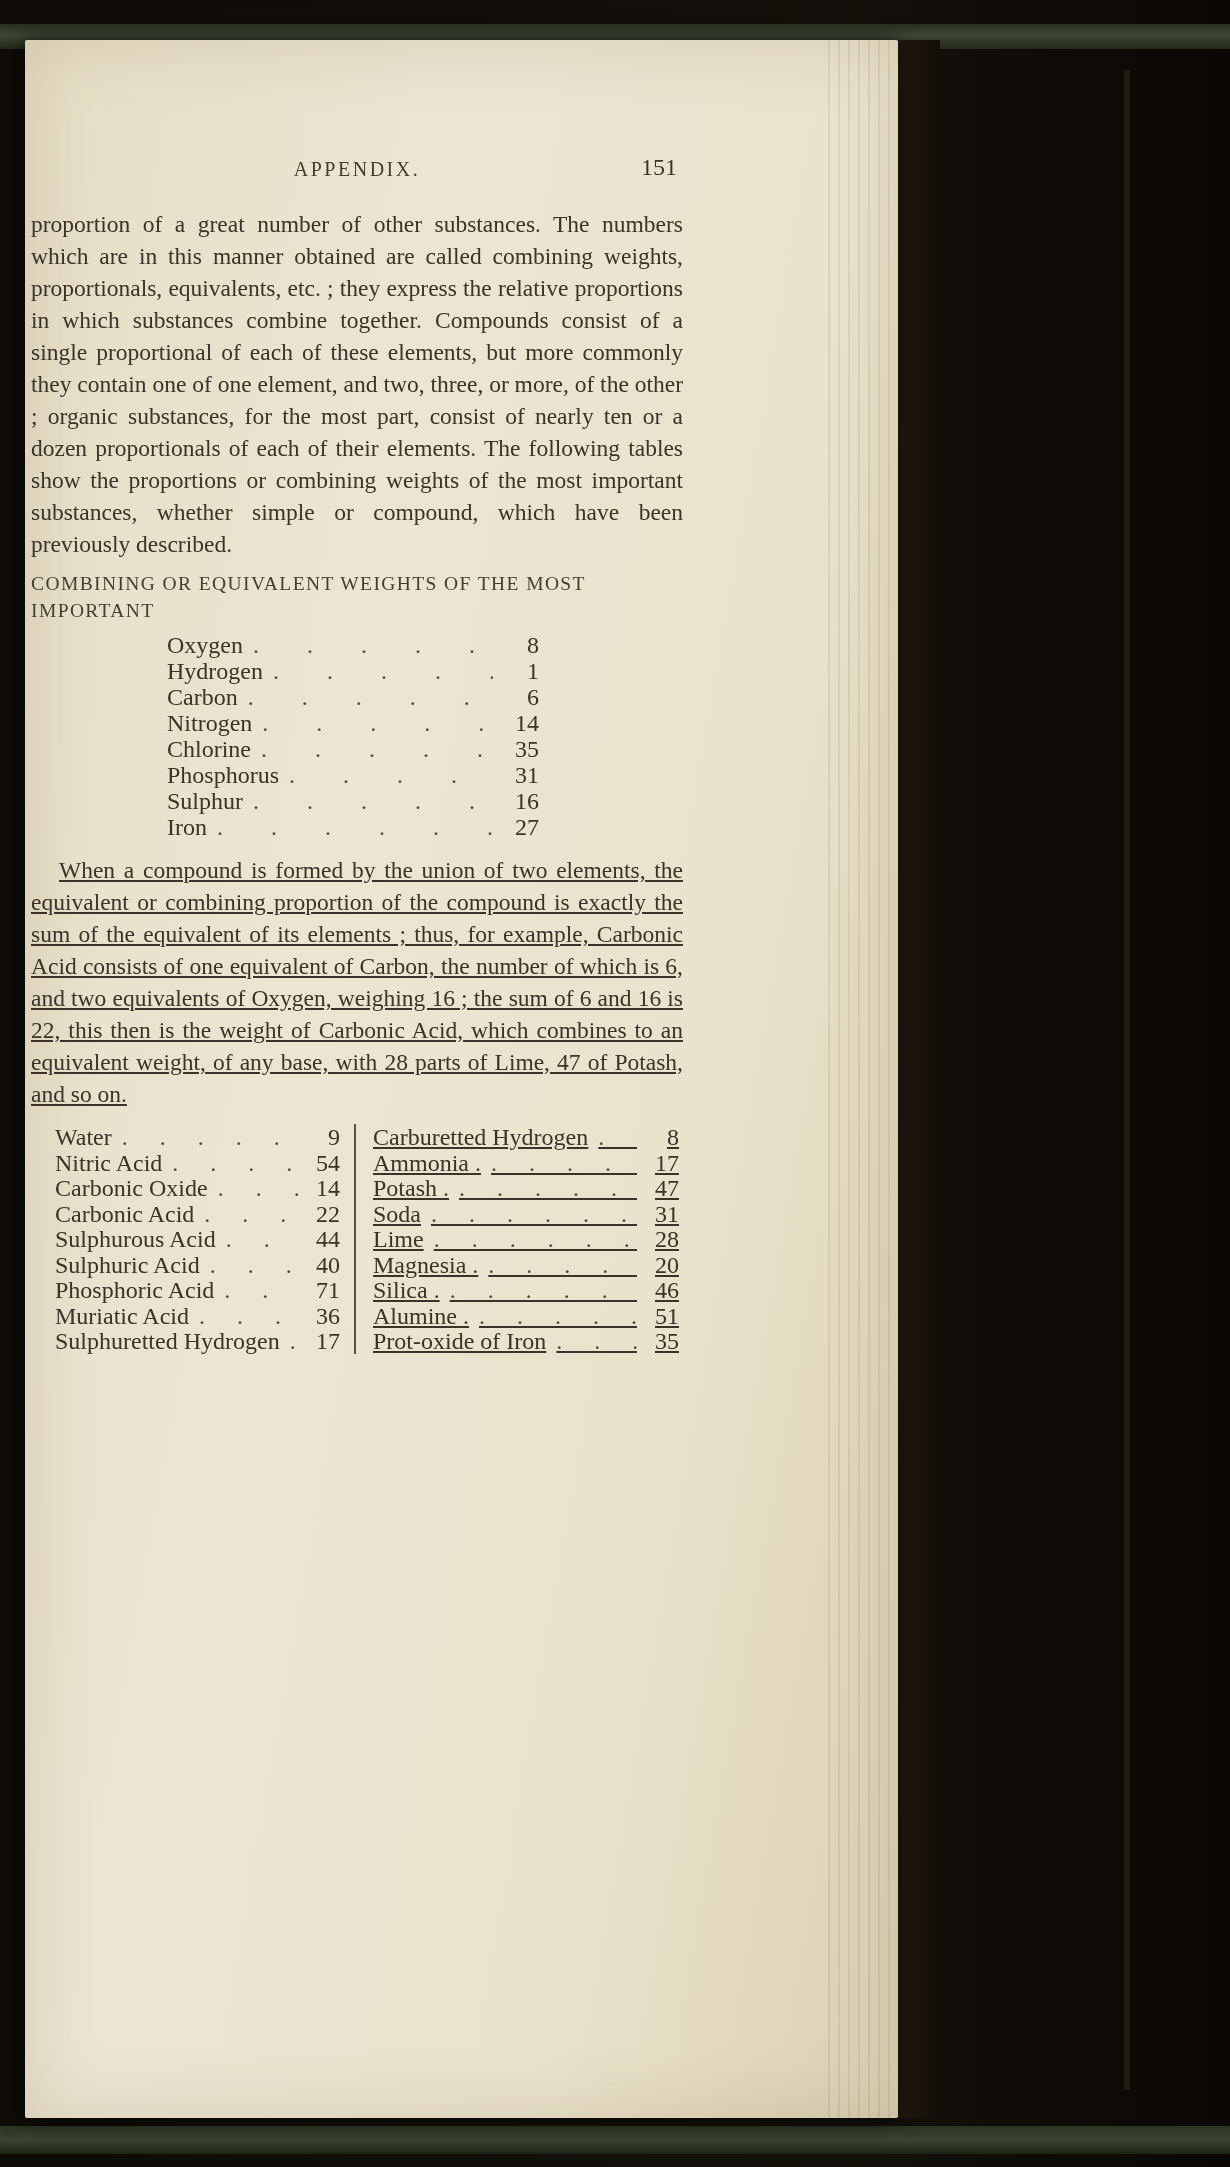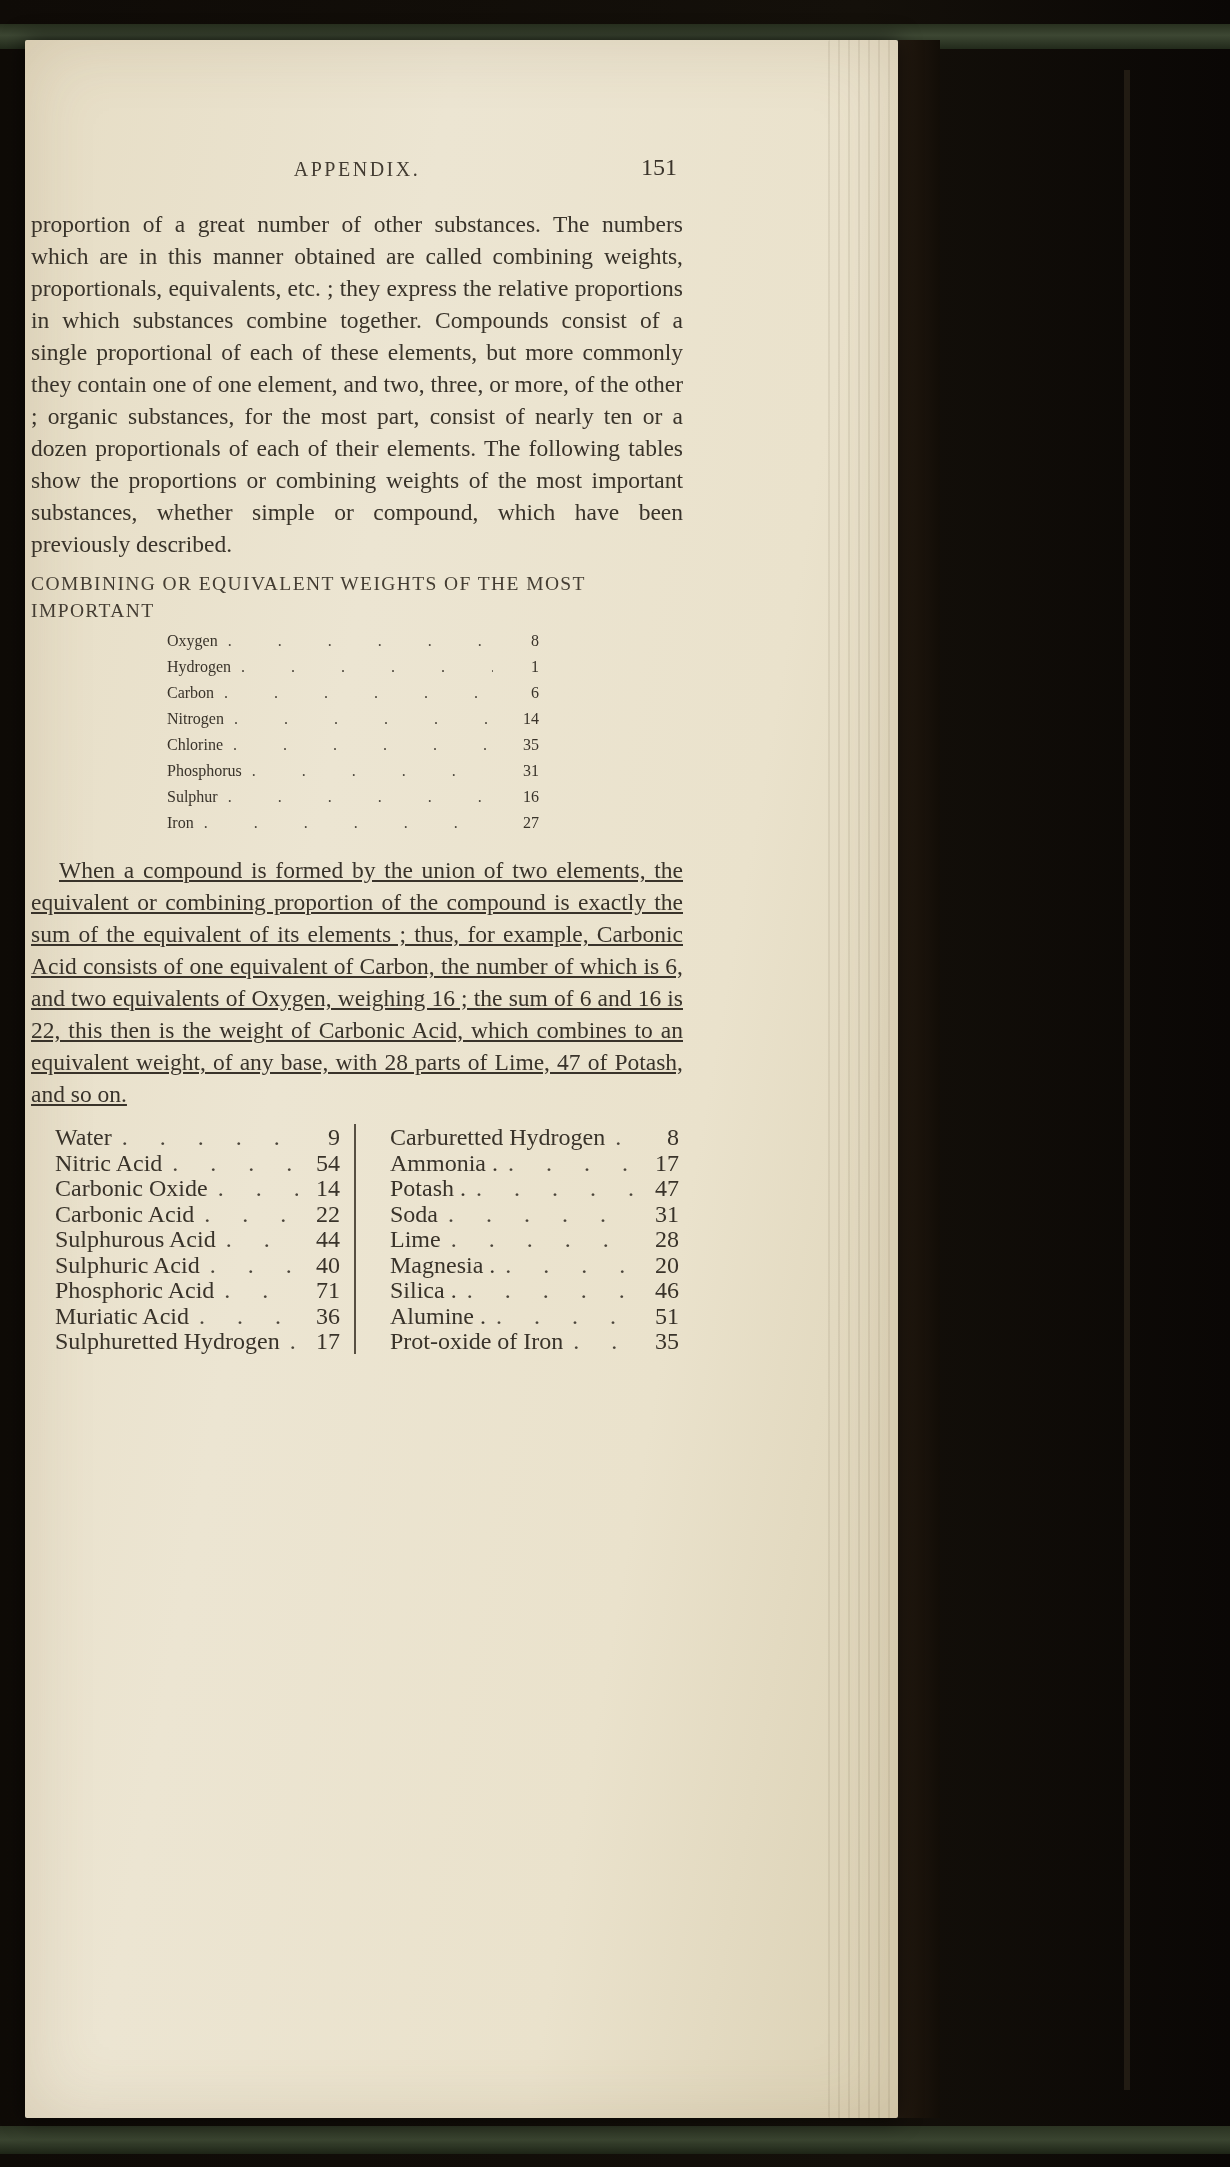--- a/index.html
+++ b/index.html
@@ -28,32 +28,32 @@
 
   .body-text{margin:0;text-align:justify;font-size:23.5px;line-height:32px;color:#39332a;}
   .body-text.first{margin-top:22px;}
   .body-text.indent{text-indent:28px;}
   .mt{margin-top:14px;text-decoration:underline;}
 
   .table-title{margin-top:10px;text-align:left;font-size:19.5px;letter-spacing:1.4px;
          line-height:27px;color:#443d33;}
 
   .simple-table{margin-top:8px;margin-left:136px;width:372px;}
-  .srow{display:flex;align-items:baseline;height:26px;font-size:16px;}
+  .srow{display:flex;align-items:baseline;height:26px;font-size:24px;}
   .crow{display:flex;align-items:flex-start;height:25.5px;font-size:24px;}
   .nm{white-space:nowrap;}
   .ld{flex:1 1 0;overflow:hidden;white-space:nowrap;padding:0 10px;color:#4a443a;}
   .ld.wide{word-spacing:42px;}
   .ld.med{word-spacing:26px;}
   .vl{width:46px;text-align:right;white-space:nowrap;}
 
   .compound-table{margin-top:14px;display:flex;width:652px;}
   .ctable-col{box-sizing:border-box;}
   .ctable-col.left{width:323px;padding-left:24px;padding-right:14px;}
-  .ctable-col.right{width:329px;border-left:2px solid rgba(62,54,42,0.85);padding-left:34px;padding-right:4px;}
+  .ctable-col.right{width:329px;border-left:2px solid rgba(62,54,42,0.85);padding-left:17px;padding-right:4px;text-decoration:underline;}
   .ctable-col.left .vl{width:42px;}
   .ctable-col.right .vl{width:42px;}
 </style>
 </head>
 <body>
 
 <div class="scene">
   <div class="cover-band-top"></div>
   <div class="cover-band-bottom"></div>
   <div class="right-shade"></div>

